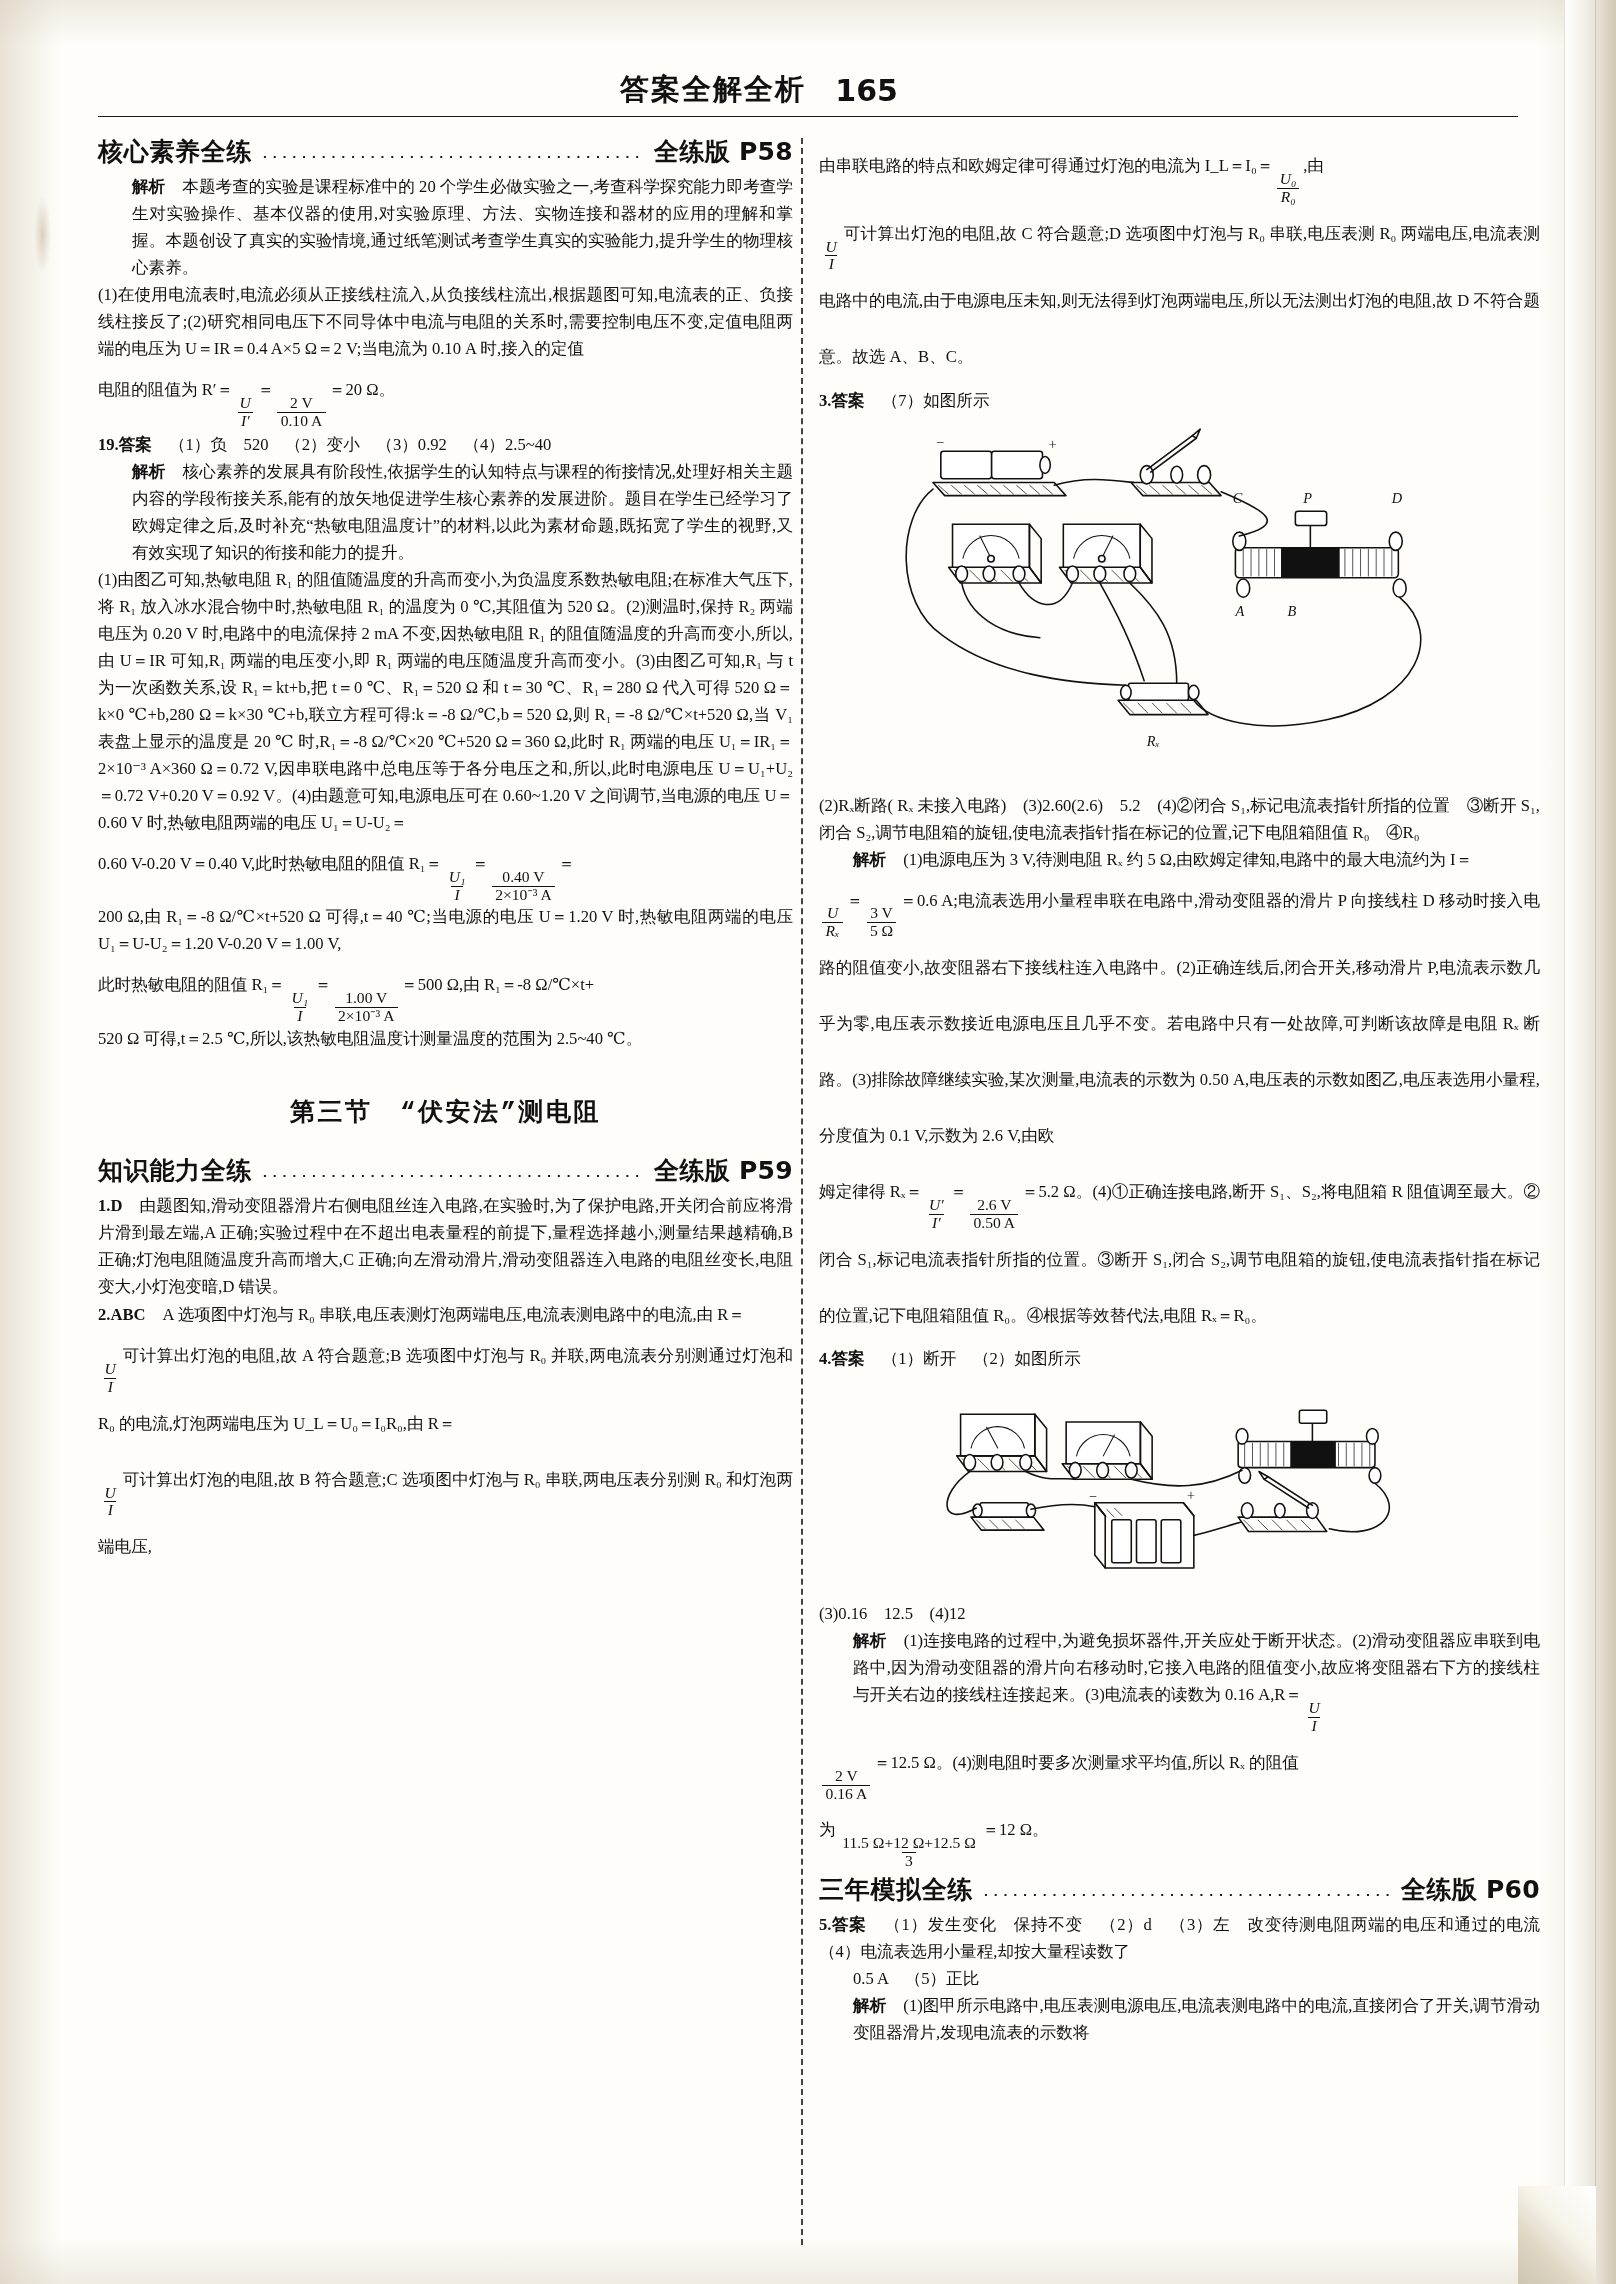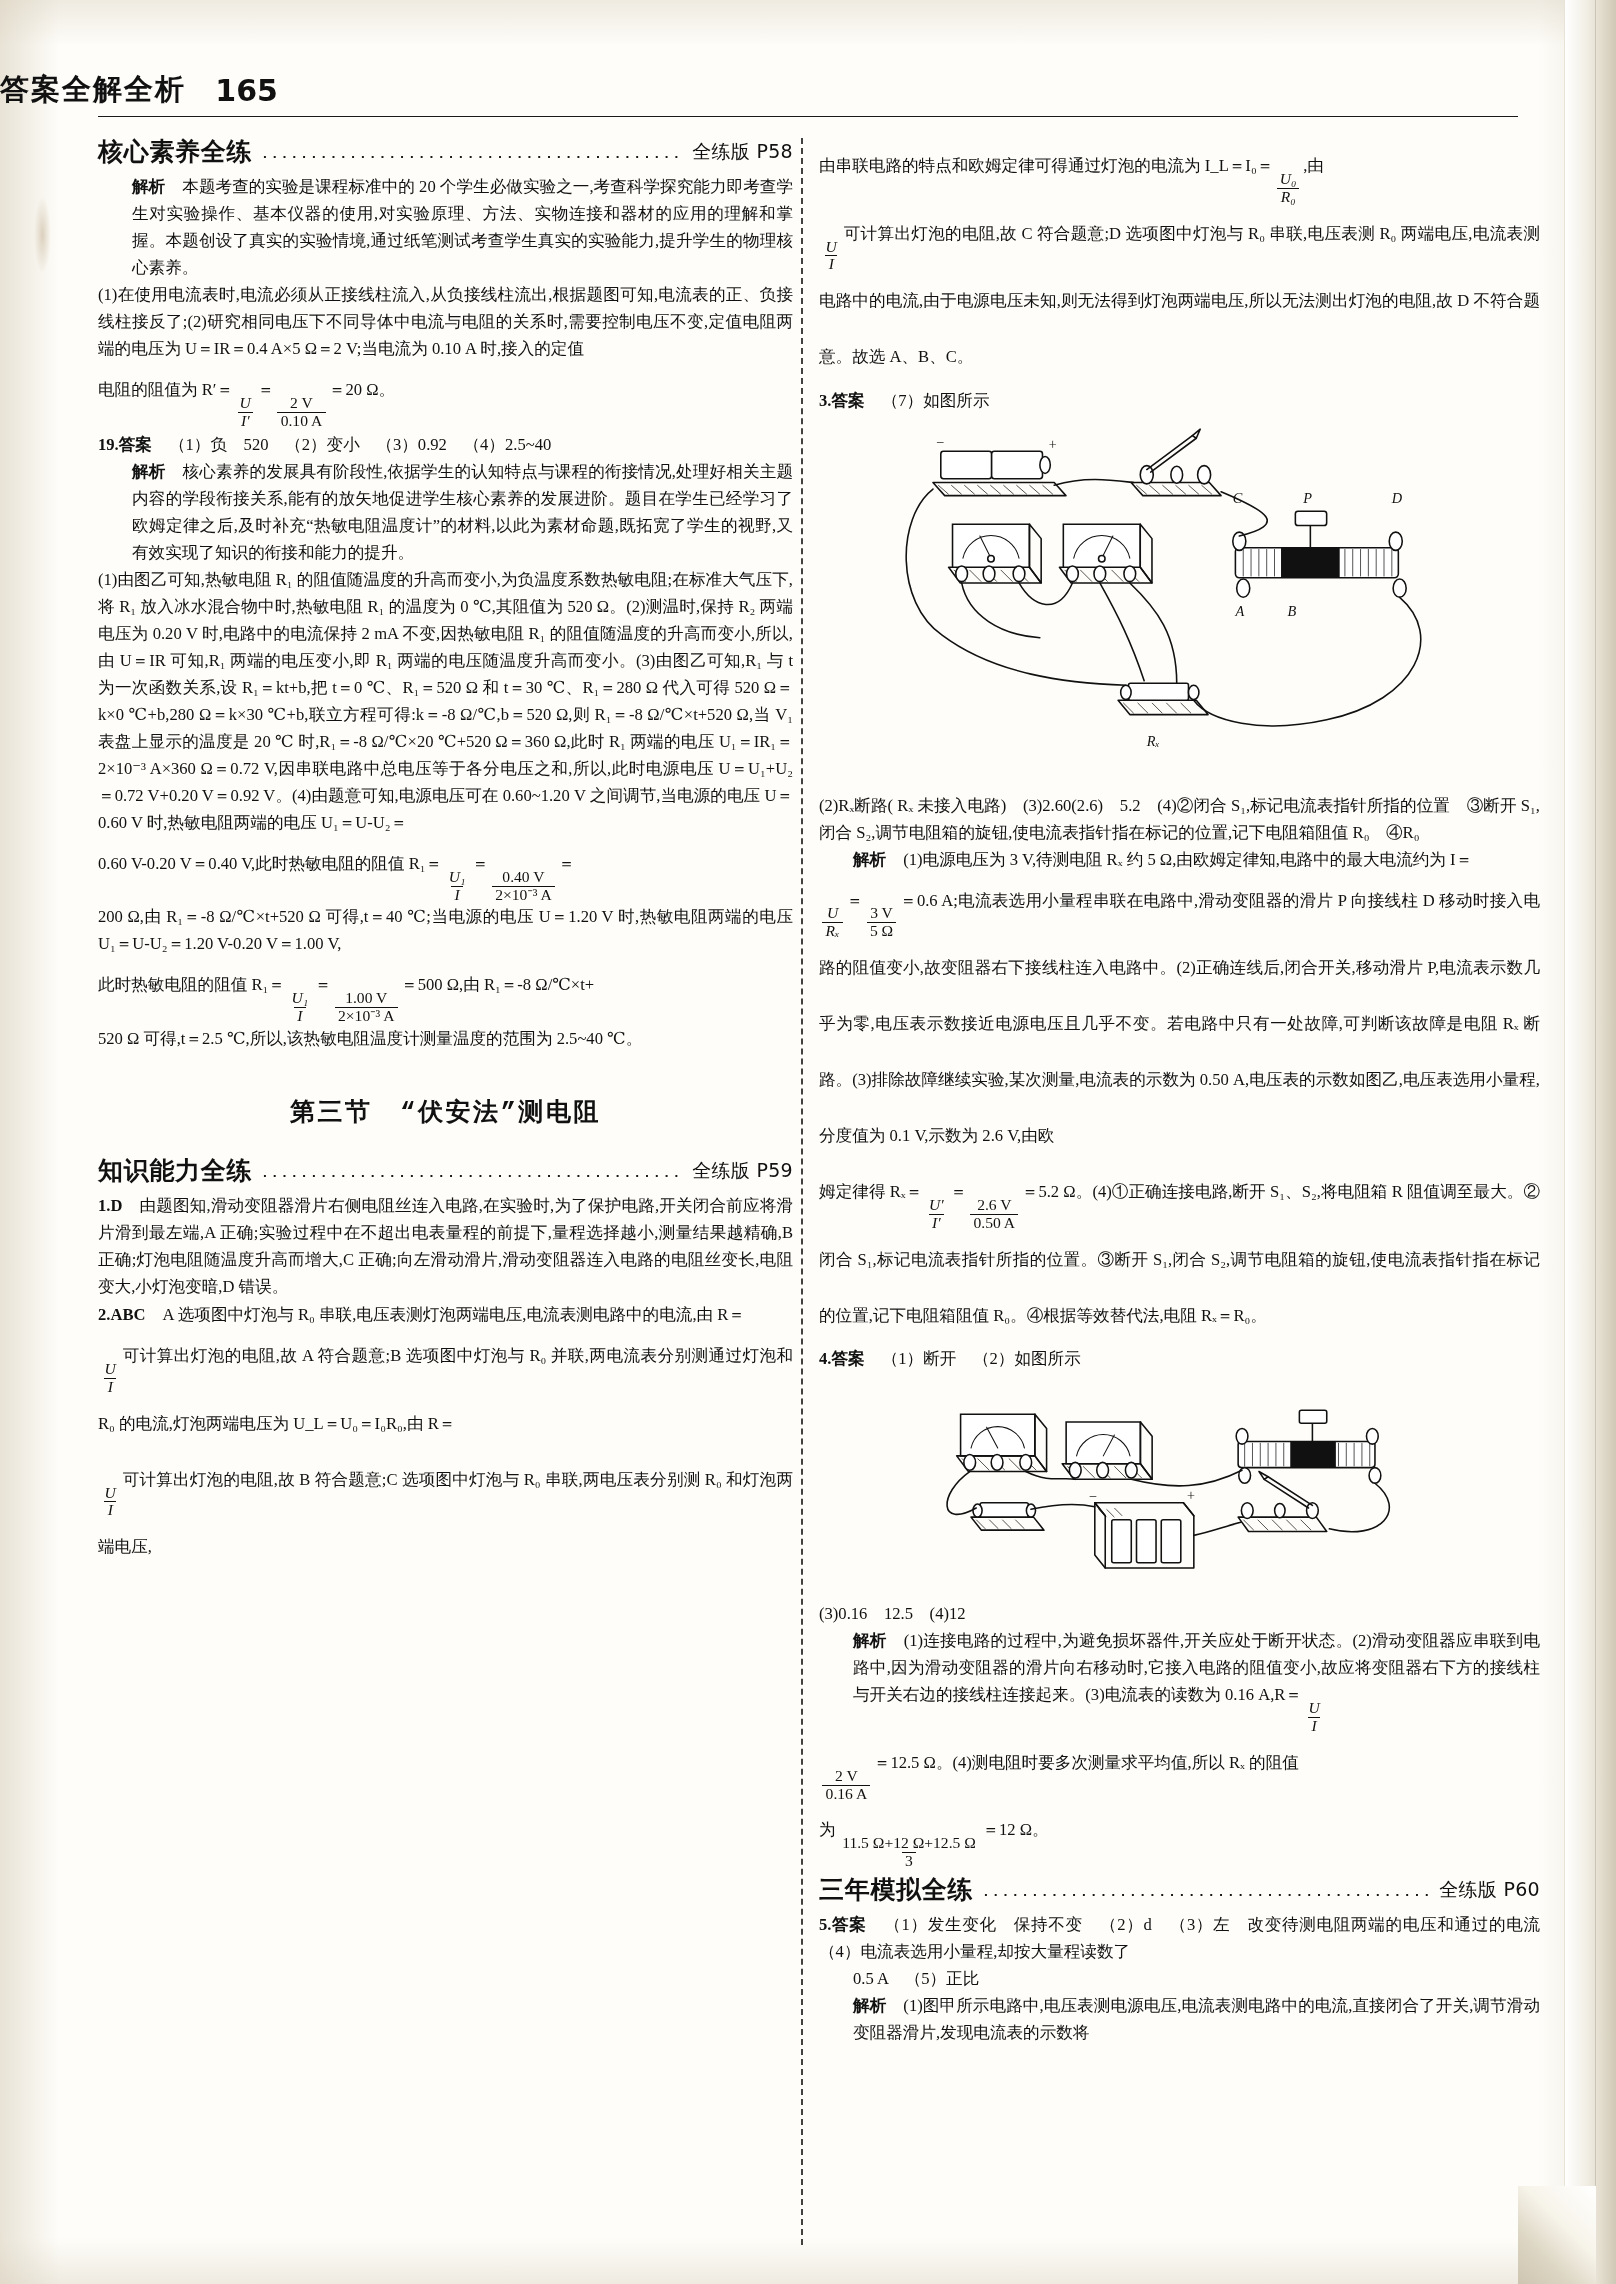--- a/index.html
+++ b/index.html
@@ -36,21 +36,21 @@
   }
   .smudge-left{
     position:absolute; left:34px; top:196px; width:17px; height:78px;
     background:radial-gradient(ellipse at center, rgba(196,178,150,.55), rgba(255,255,255,0) 70%);
     border-radius:50%;
   }
 
   
   .pagehead {
     position:absolute; top:70px; left:0; right:51px;
-    text-align:left; padding-right:47px;
+    text-align:center; padding-right:47px;
     font-family:"DejaVu Sans","Liberation Sans",sans-serif;
   }
   .pagehead .htitle{
     font-size:29px; font-weight:700; letter-spacing:2px; color:#111;
     display:inline-block; vertical-align:middle;
   }
   .pagehead .pnum{
     font-size:30px; font-weight:700; margin-left:26px;
     display:inline-block; vertical-align:middle;
   }
@@ -80,21 +80,21 @@
   }
   .banner .bname{
     font-size:25px; font-weight:700; letter-spacing:0.7px; white-space:nowrap;
   }
   .banner .dots{
     flex:1 1 auto; margin:0 7.8px 5.9px 7.8px; height:3.9px;
     background-image:radial-gradient(circle, #1a1a1a 1px, rgba(255,255,255,0) 1.2px);
     background-size:9.8px 3.9px; background-repeat:repeat-x;
   }
   .banner .bref{
-    font-size:19px; font-weight:400; white-space:nowrap; letter-spacing:0.3px;text-align:center;
+    font-size:25px; font-weight:700; white-space:nowrap; letter-spacing:0.3px;text-align:center;
   }
 
   
   .chapter{
     text-align:center; font-family:Liberation Mono, monospace;
     font-size:25px; font-weight:700; letter-spacing:2.6px;
     margin:48px 0 30px 0;
   }
 
   

